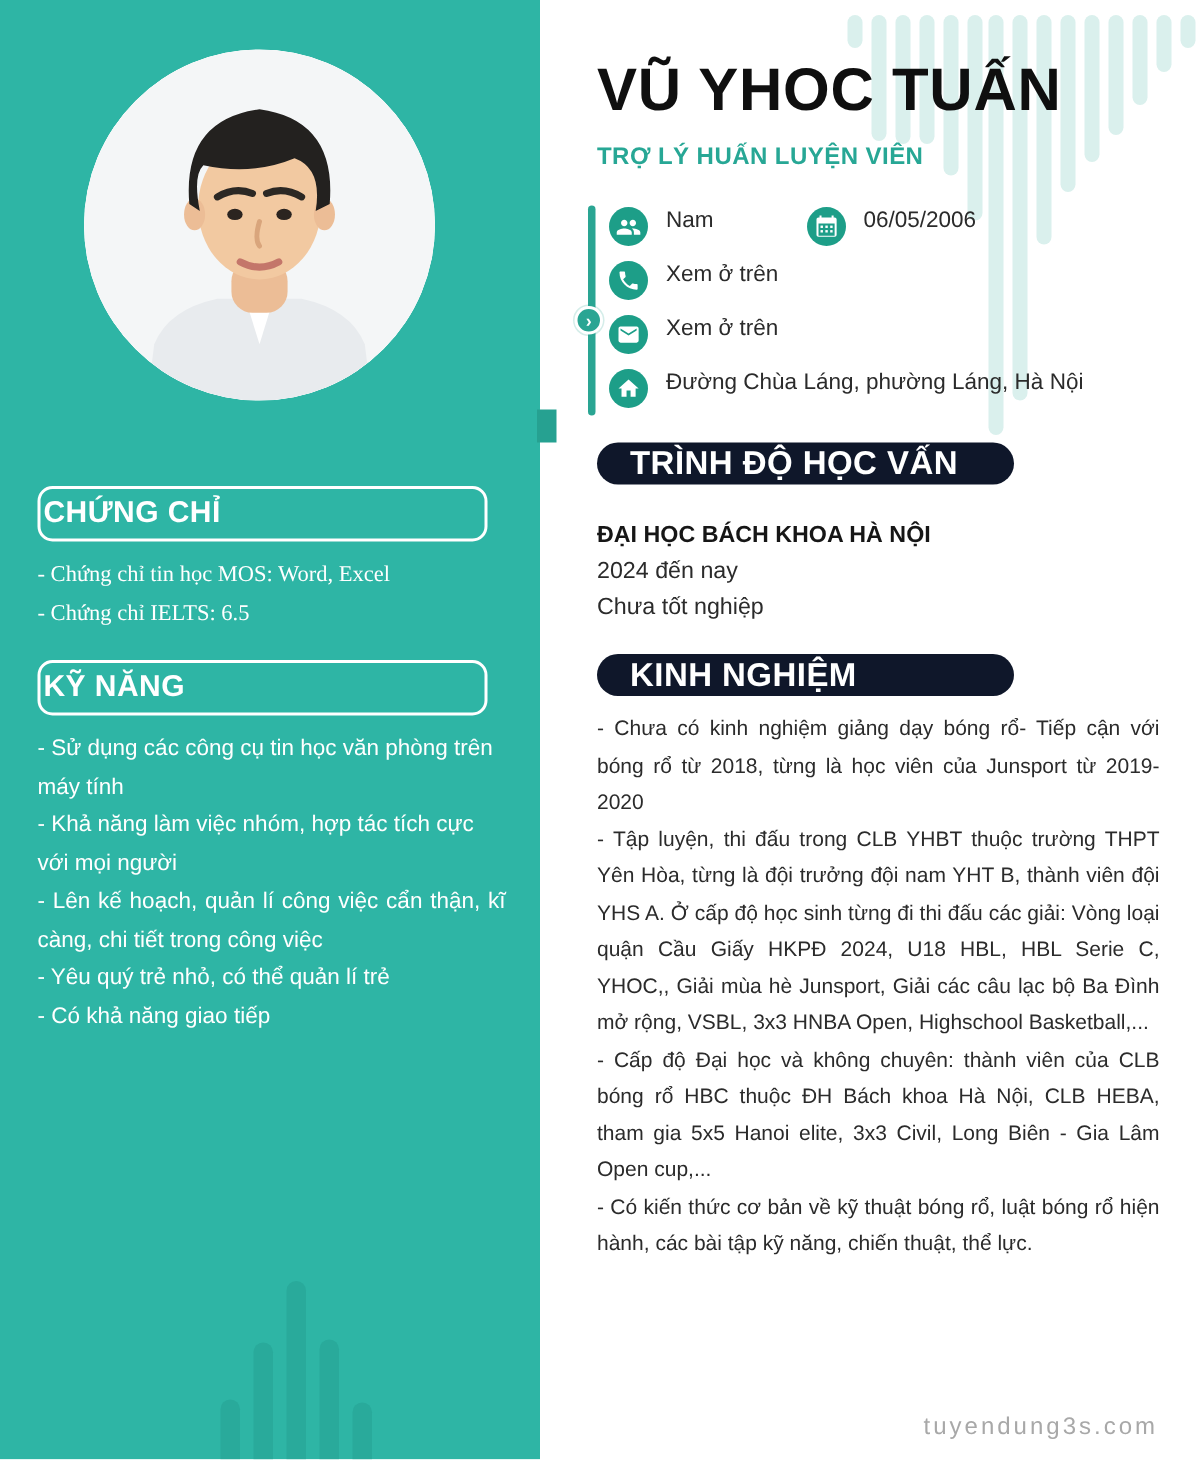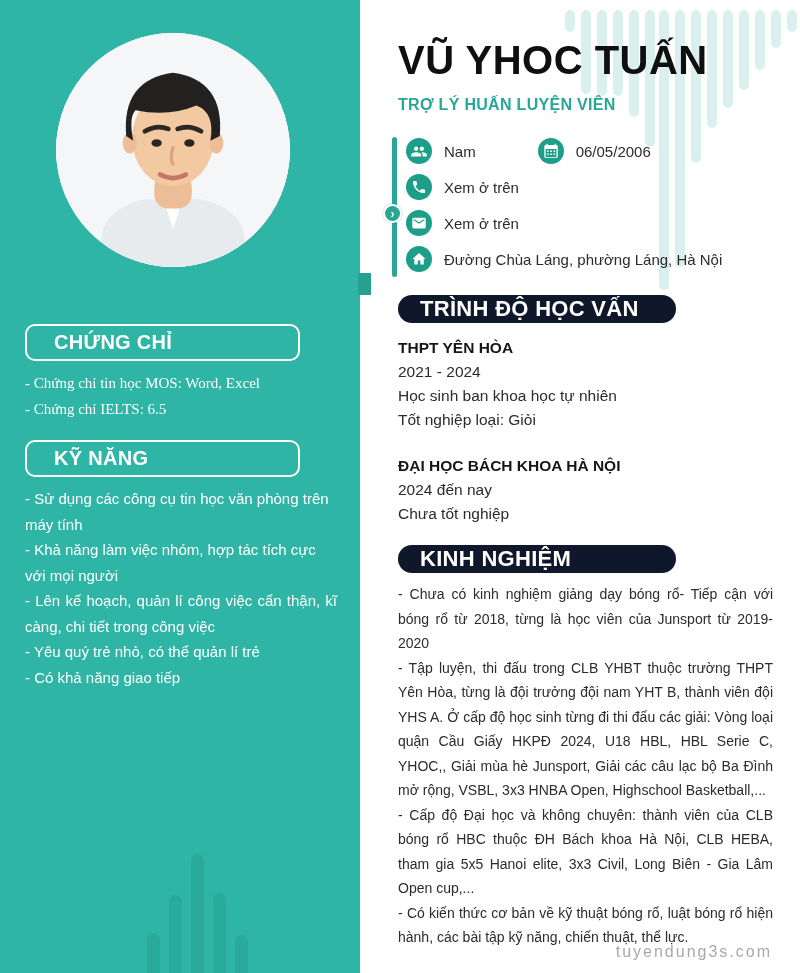--- a/index.html
+++ b/index.html
@@ -12,24 +12,24 @@
   .sidebar {
     position:absolute; left:0; top:0; width:360px; height:973px;
     background:#2eb5a5;
   }
   .photo-wrap {
     position:absolute; left:56px; top:33px; width:234px; height:234px;
     background:#ffffff; border-radius:50%; overflow:hidden;
   }
   .photo-wrap svg { display:block; width:100%; height:100%; }
   .side-box {
-    position:absolute; left:25px; width:275px; height:37px;
+    position:absolute; left:25px; width:300px; height:37px;
     border:2px solid #ffffff; border-radius:10px;
     color:#ffffff; font-weight:bold; font-size:20px; line-height:33px;
-    padding-left:27px; letter-spacing:.3px;
+    padding-left:2px; letter-spacing:.3px;
   }
   .side-box.cert { top:324px; }
   .side-box.skill { top:440px; }
   .side-list { position:absolute; left:25px; width:312px; color:#ffffff;
     font-size:15px; line-height:25.5px; list-style:none; }
   .side-list.cert-list { top:371px;font-family:Liberation Serif, serif; }
   .side-list.skill-list { top:486px; }
   .side-list li.justify { text-align:justify; }
   .deco-bottom { position:absolute; bottom:0; width:13px;
     background:#29aa9b; border-radius:7px 7px 0 0; }
@@ -43,21 +43,21 @@
   .job-title { margin-top:13px; font-size:16px; font-weight:bold; color:#27a795;
     letter-spacing:.3px; position:relative; z-index:2; }
   .contact { position:relative; margin-top:19px; padding-left:8px; z-index:2; }
   .timeline-line { position:absolute; left:-6px; top:4px; width:5px; height:140px;
     background:#2aa593; border-radius:3px; }
   .timeline-badge { position:absolute; left:-15px; top:71px; width:19px; height:19px;
     background:#2aa593; border:2px solid #ffffff; border-radius:50%;
     color:#ffffff; font-size:12px; font-weight:bold; text-align:center; line-height:17px;
     box-shadow:0 0 0 1px #2aa59333; }
   .c-row { display:flex; align-items:center; height:36px; }
-  .c-cell { display:flex; align-items:center; }
+  .c-cell { display:flex; }
   .c-cell.birthday { margin-left:62px; }
   .c-icon { width:26px; height:26px; flex:0 0 26px; margin-right:12px; }
   .c-text { font-size:15px; color:#2b2b2b; }
   .pill {
     width:278px; height:28px; background:#0f172a; border-radius:14px;
     color:#ffffff; font-size:22px; font-weight:bold; line-height:27px;
     padding-left:22px; letter-spacing:.3px;
   }
   .edu-pill { margin-top:18px; }
   .edu-entry { margin-top:13px; font-size:15.5px; line-height:24px; color:#2b2b2b; }
@@ -229,26 +229,20 @@
           </svg>
           <span class="c-text">Đường Chùa Láng, phường Láng, Hà Nội</span>
         </div>
       </div>
     </div>
 
     <section>
       <div class="pill edu-pill">
         <span>TRÌNH ĐỘ HỌC VẤN</span>
       </div>
-      <div class="edu-entry">
-        <div class="school">THPT YÊN HÒA</div>
-        <div>2021 - 2024</div>
-        <div>Học sinh ban khoa học tự nhiên</div>
-        <div>Tốt nghiệp loại: Giỏi</div>
-      </div>
       <div class="edu-entry" style="margin-top:22px;">
         <div class="school">ĐẠI HỌC BÁCH KHOA HÀ NỘI</div>
         <div>2024 đến nay</div>
         <div>Chưa tốt nghiệp</div>
       </div>
     </section>
 
     <section>
       <div class="pill exp-pill">
         <span>KINH NGHIỆM</span>

